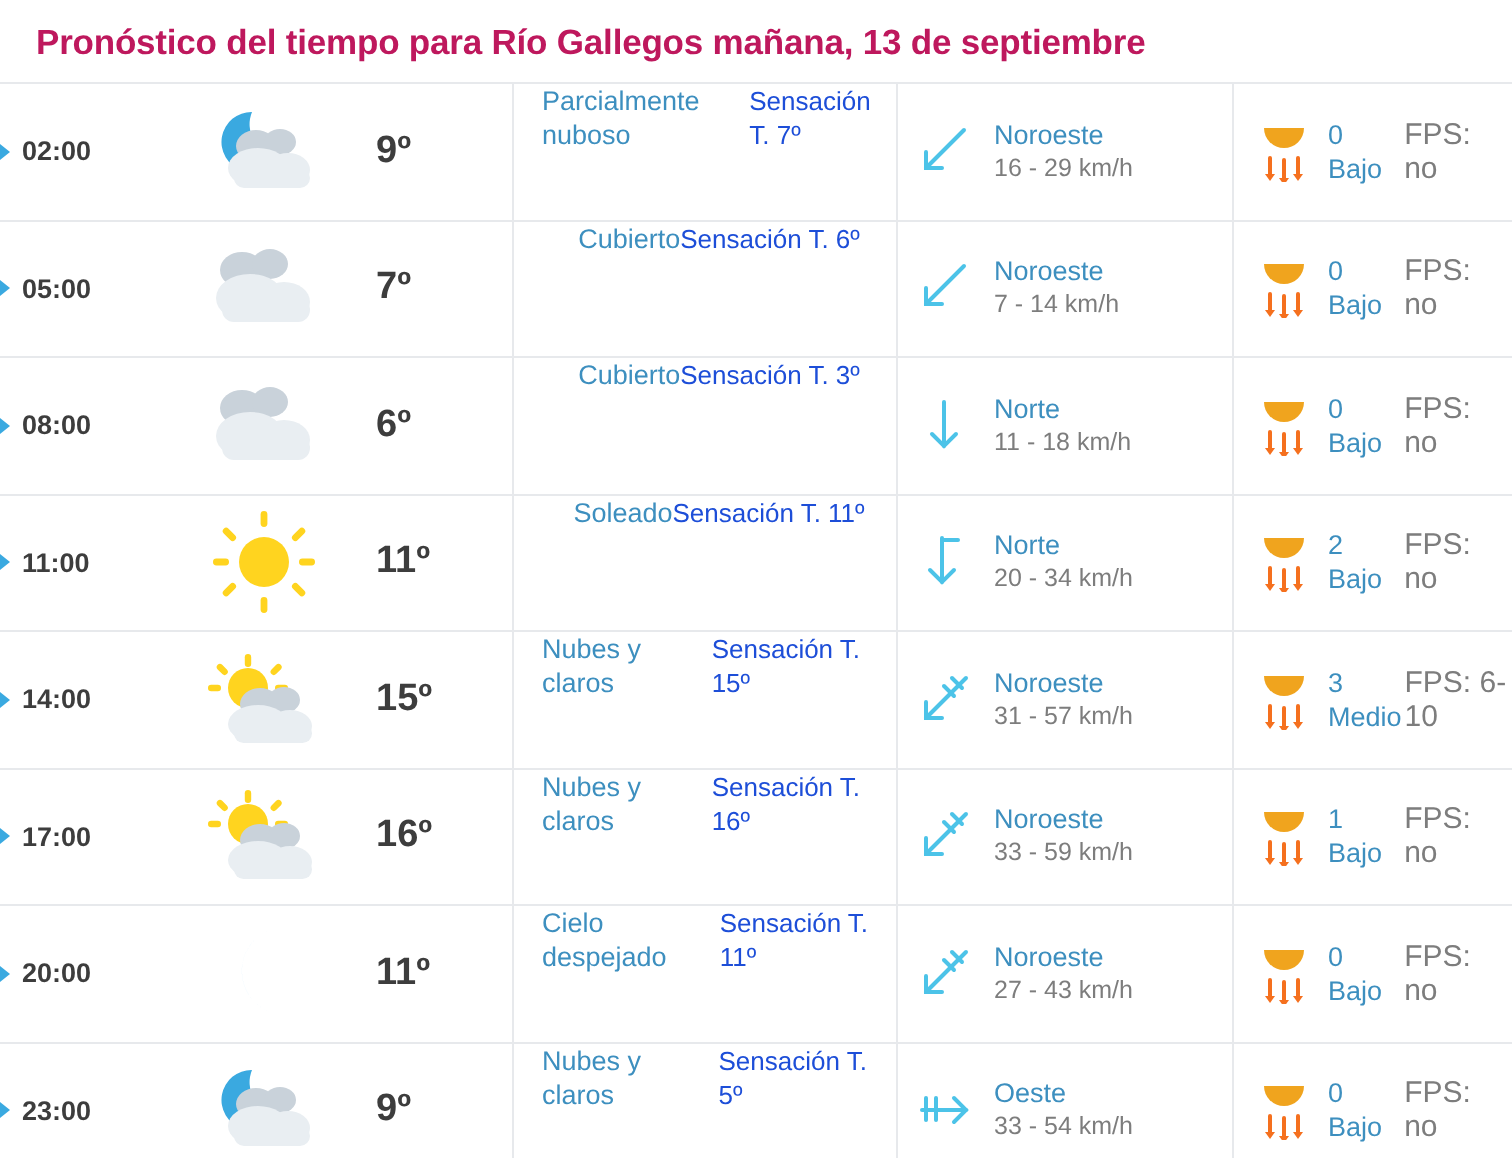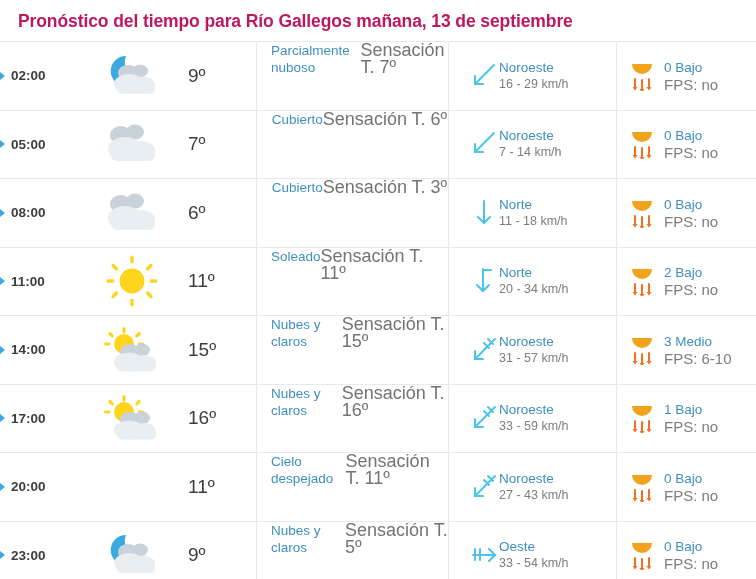--- a/index.html
+++ b/index.html
@@ -69,52 +69,52 @@
   
   .c-temp {
     width: 78px;
     display: flex;
     align-items: center;
     justify-content: flex-start;
     padding-left: 10px;
   }
   .temp-val {
     font-size: 19px;
-    font-weight: normal;
+    font-weight: bold;
     color: #3d3d3d;
   }
 
   
   .c-cond {
     width: 192px;
     display: flex;
     flex-direction: row;
     justify-content: center;
     border-left: 1px solid #e7e9ec;
     padding-left: 14px;
   }
   .cond-main {
     font-size: 13.5px;
     color: #3d8fbf;
     line-height: 17px;
   }
   .cond-sub {
-    font-size: 18px;
-    color: #737373;
+    font-size: 13px;
+    color: #1d4ed8;
     line-height: 17px;
   }
 
   
   .c-wind {
     width: 168px;
     display: flex;
     align-items: center;
     border-left: 1px solid #e7e9ec;
-    padding-left: 20px;
-    gap: 0;
+    padding-left: 8px;
+    gap: 10px;
   }
   .wind-arrow {
     width: 30px;
     flex: 0 0 30px;
     display: flex;
     align-items: center;
     justify-content: center;
   }
   .wind-text {
     display: flex;
@@ -143,22 +143,22 @@
   }
   .uv-icon {
     width: 26px;
     flex: 0 0 26px;
     display: flex;
     align-items: center;
     justify-content: center;
   }
   .uv-text {
     display: flex;
-    flex-direction: column;
     justify-content: center;
+    align-items: flex-end;
   }
   .uv-index {
     font-size: 13.5px;
     color: #3d8fbf;
     line-height: 17px;
   }
   .uv-fps {
     font-size: 15px;
     color: #7d7d7d;
     line-height: 17px;

